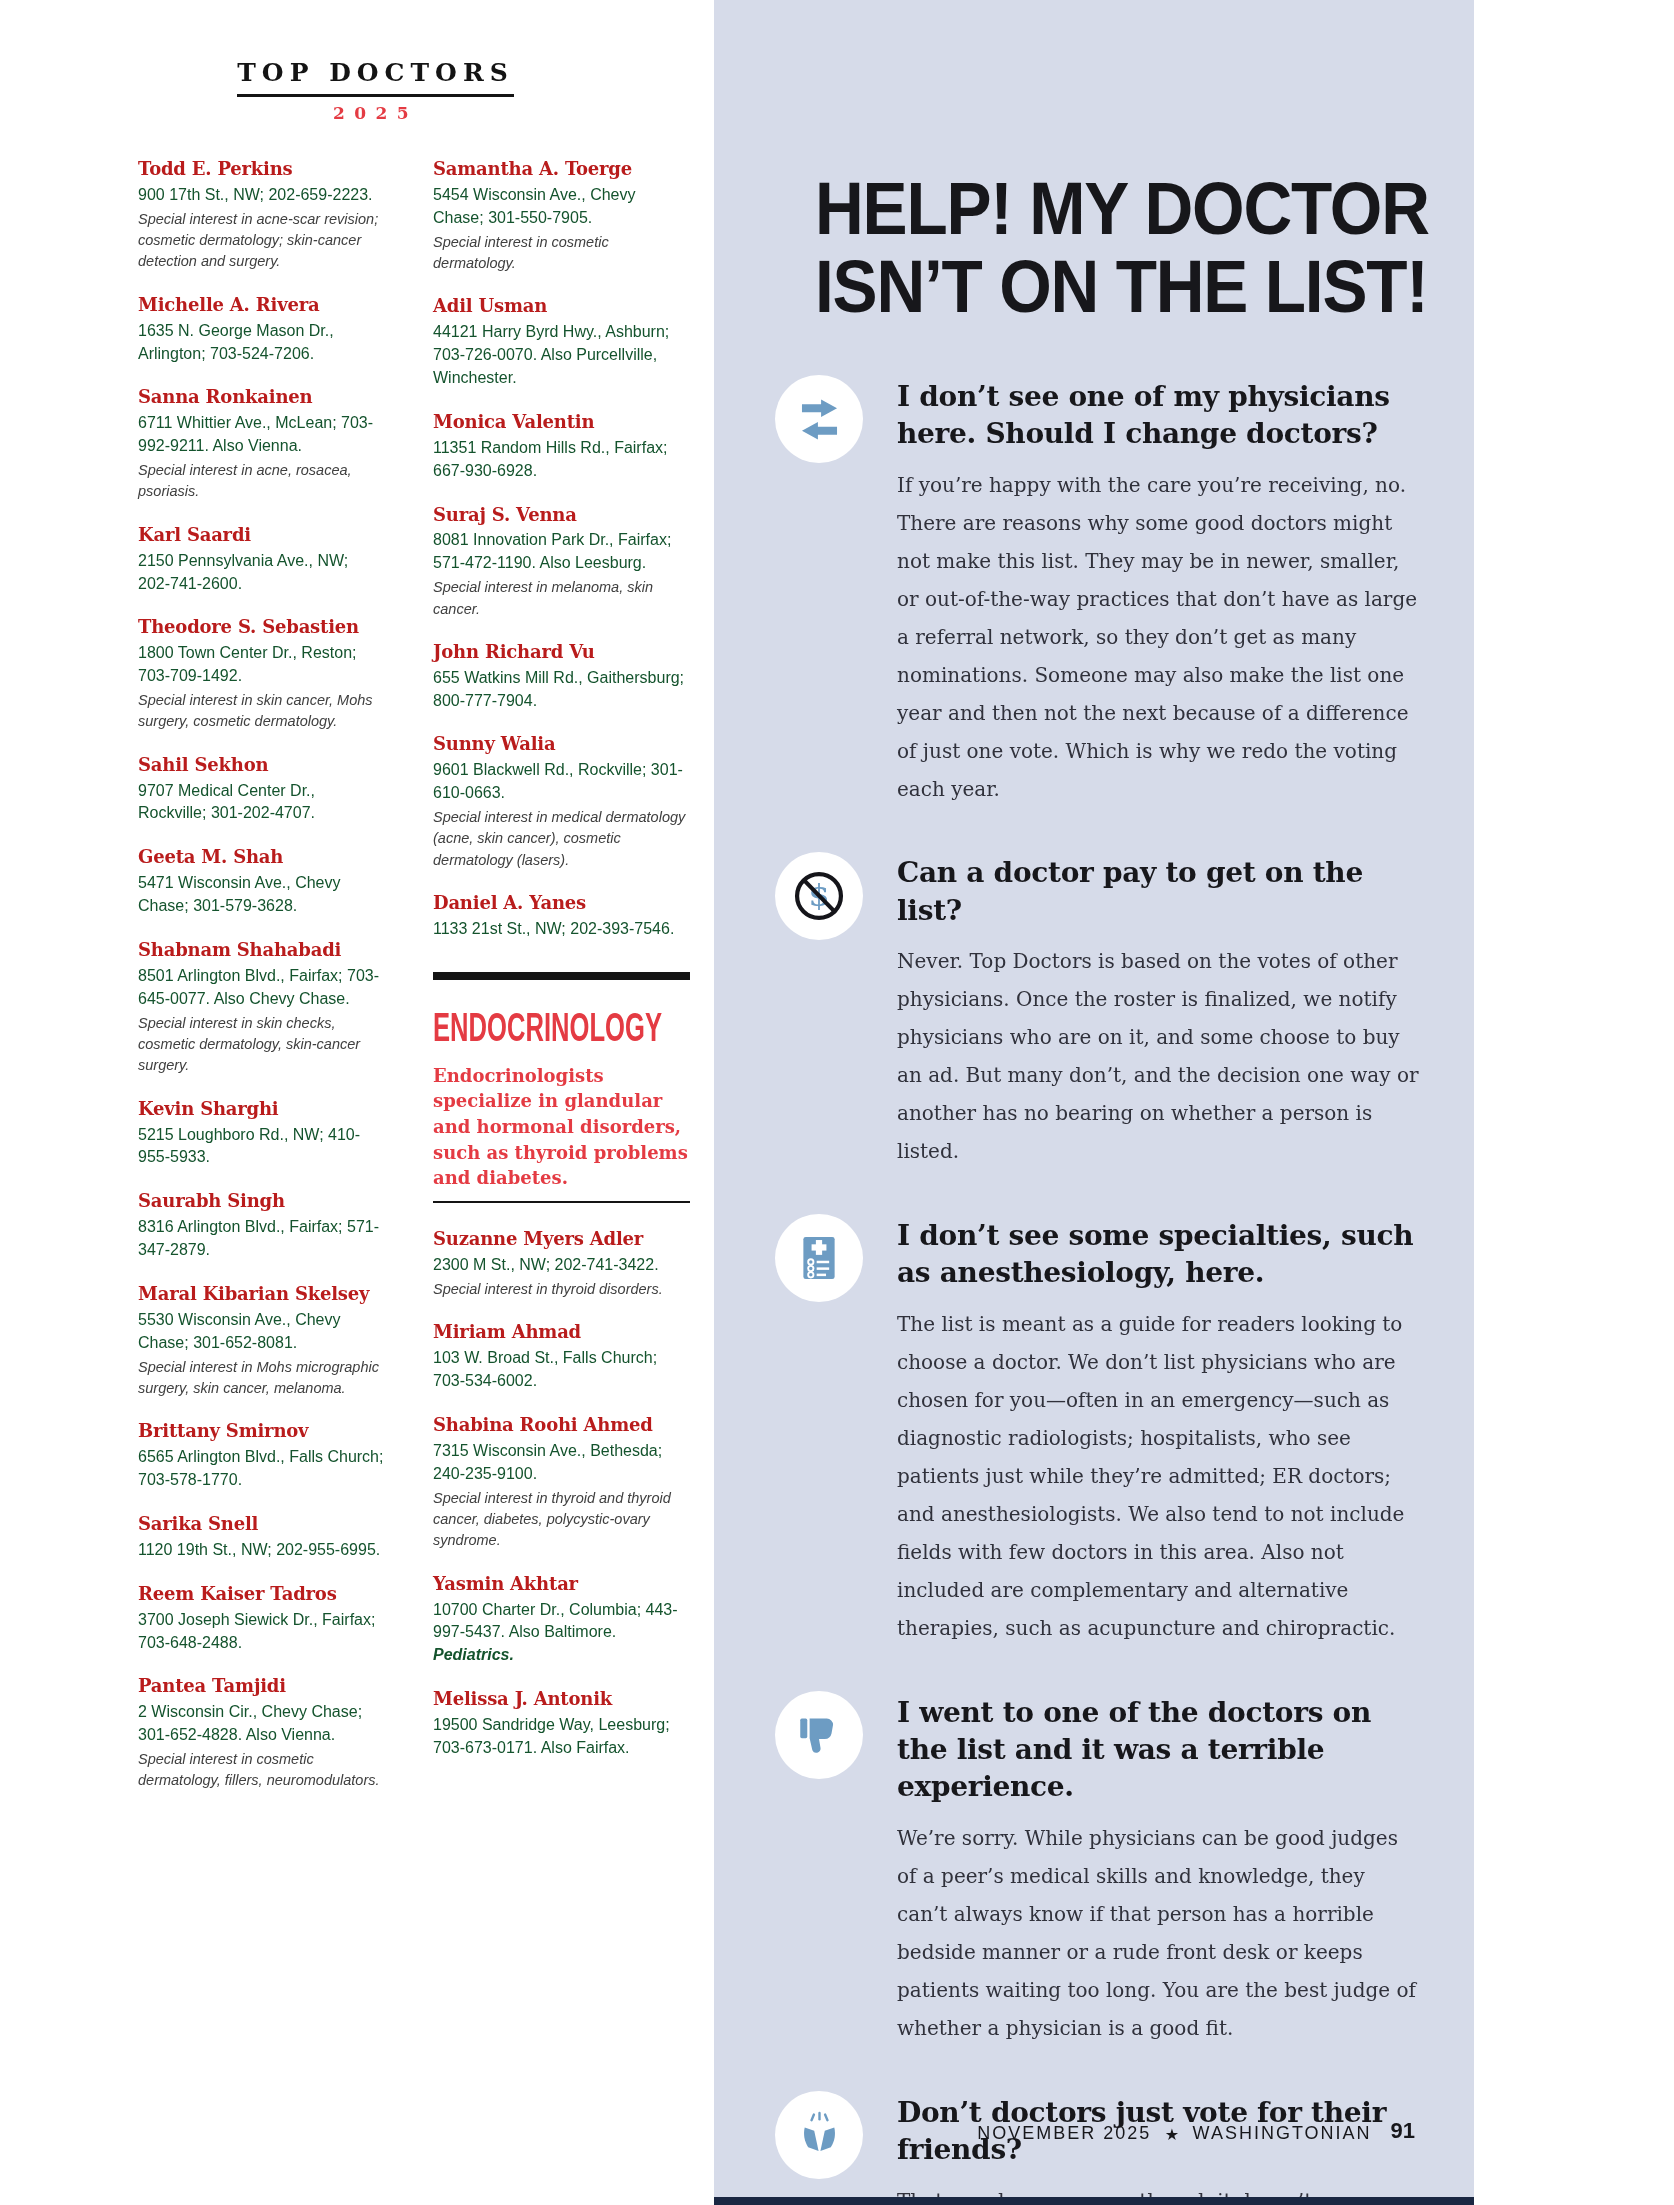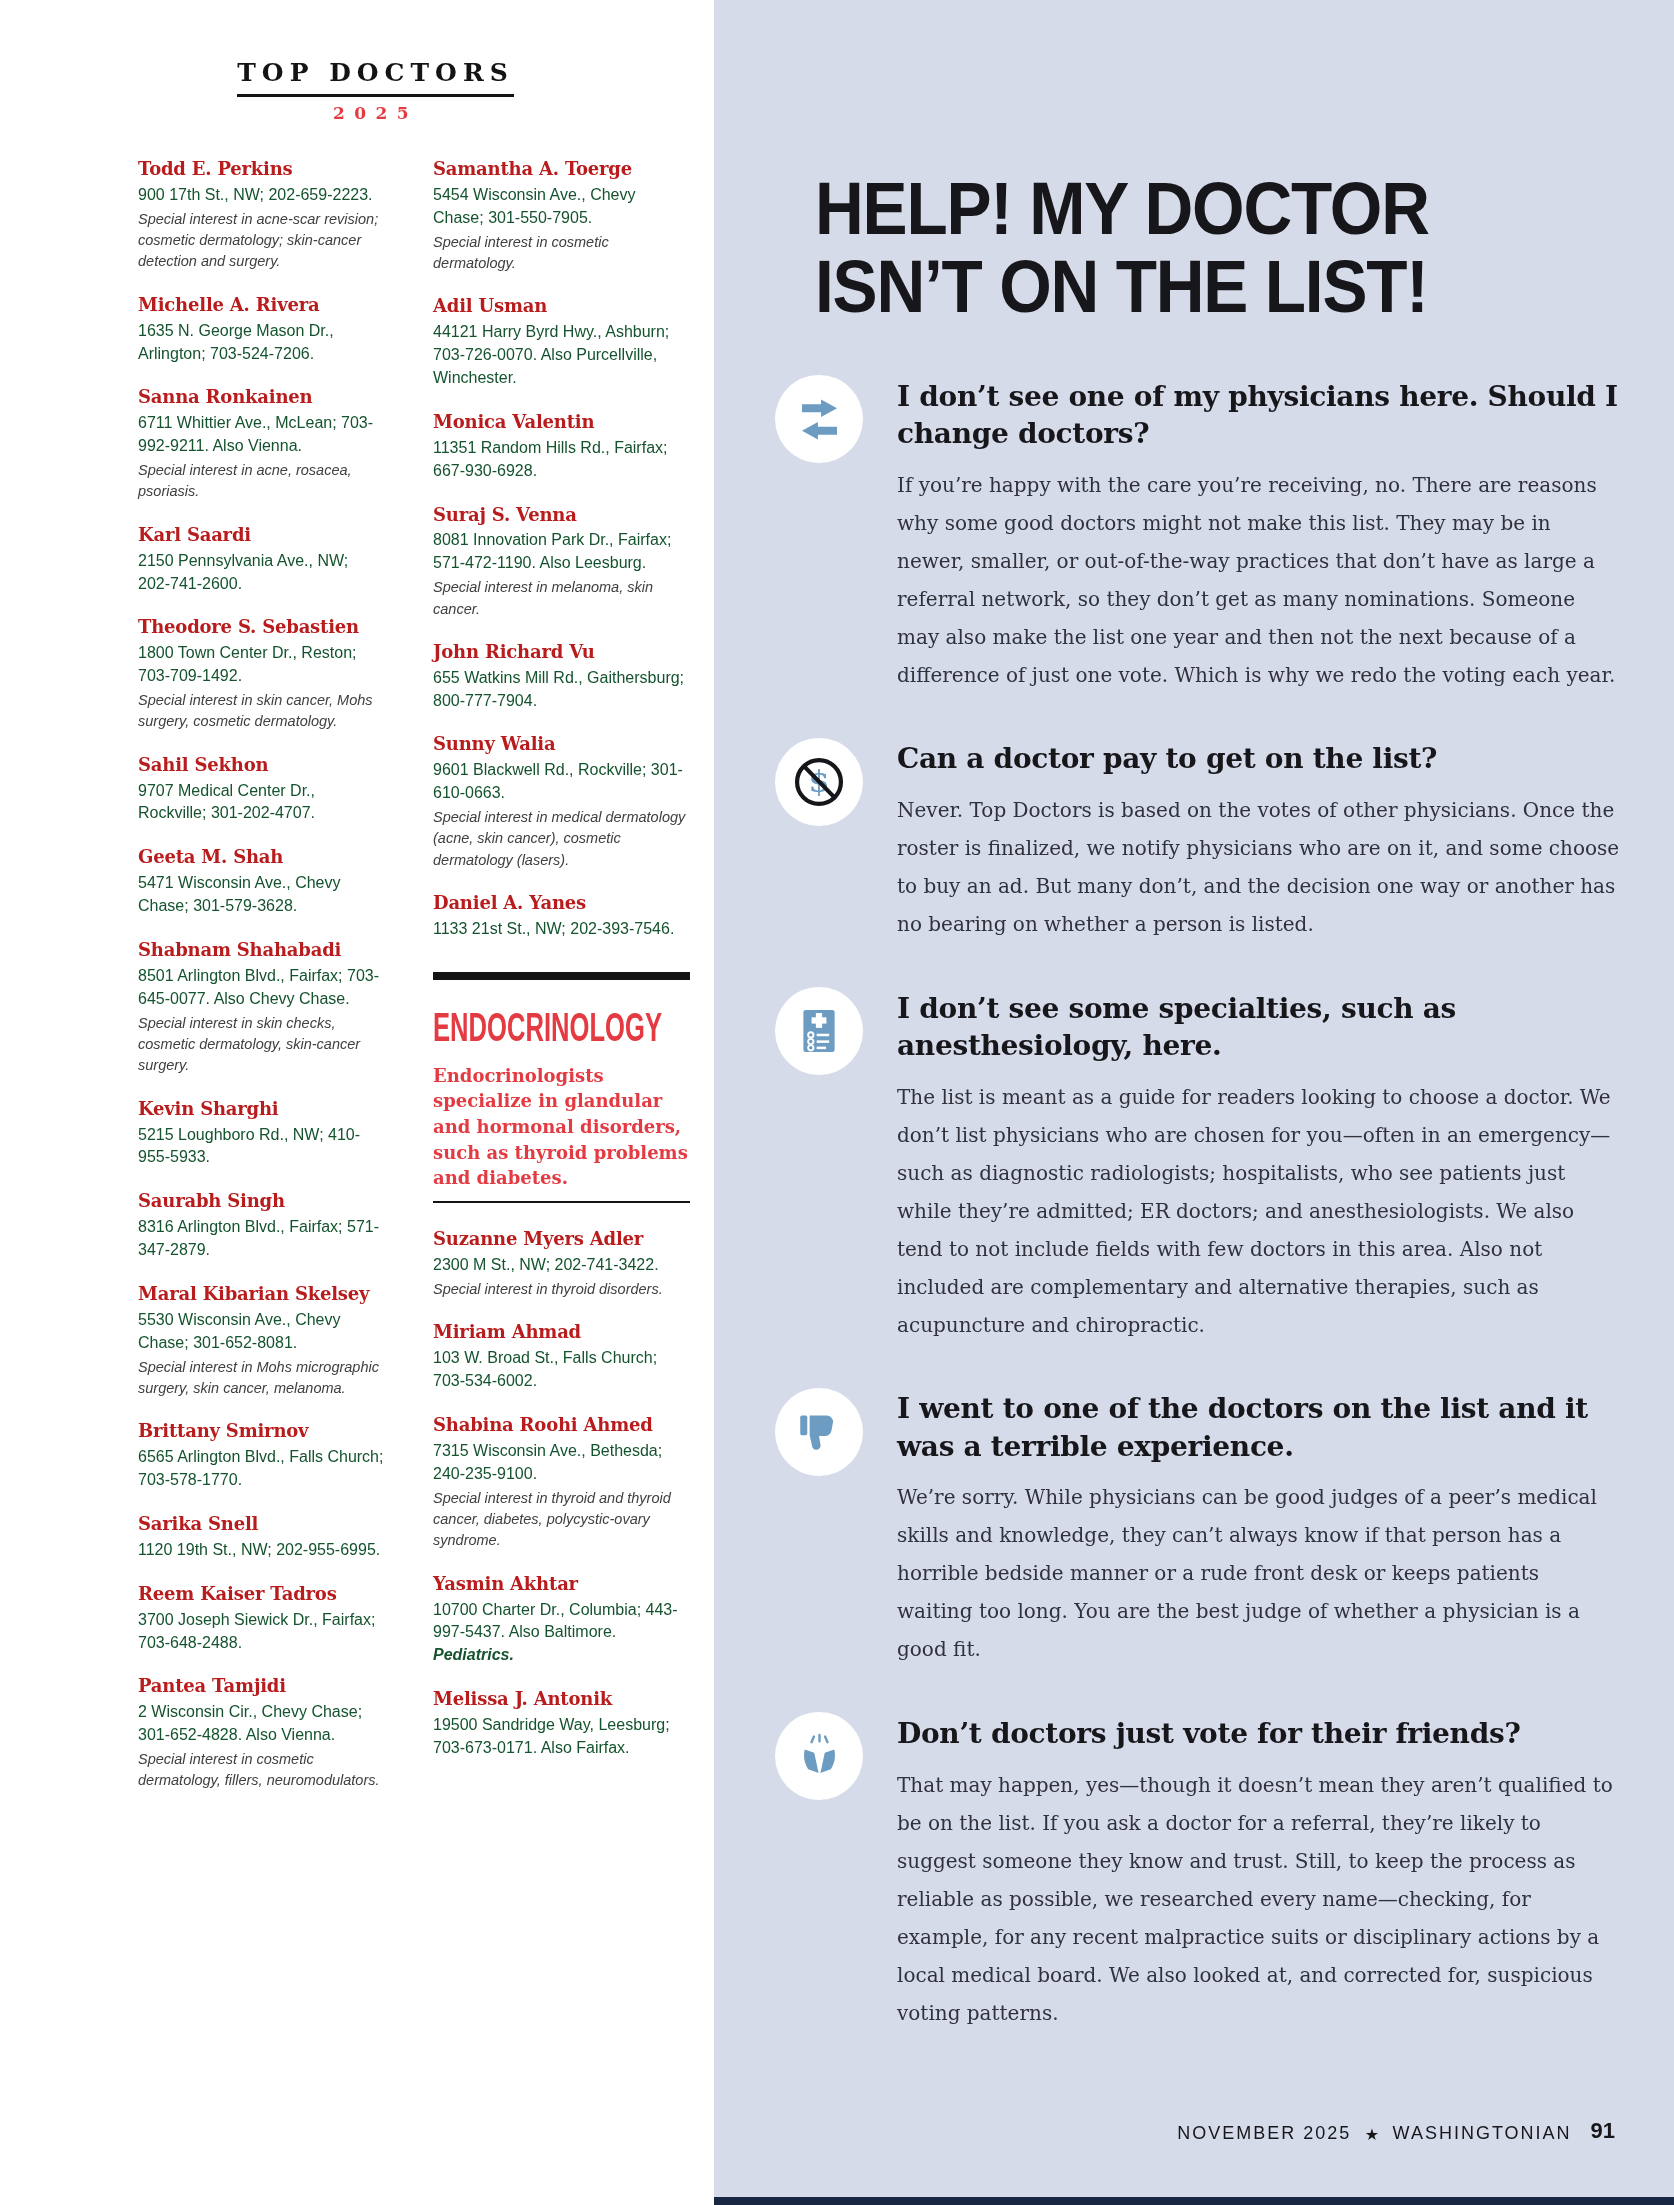--- a/index.html
+++ b/index.html
@@ -43,21 +43,21 @@
   .endo-bar{height:8px;background:#141414;margin-bottom:27px;}
   .endo-title{
     font-weight:bold;font-size:40px;line-height:1;color:var(--red);
     transform:scaleX(0.64);transform-origin:left center;white-space:nowrap;letter-spacing:0px;
   }
   .endo-intro{
     margin:16px 0 0 0;font-family:"DejaVu Serif",serif;font-weight:bold;font-size:18px;
     line-height:1.42;color:var(--red);padding-bottom:10px;border-bottom:2px solid #141414;
   }
   
-  .help{position:absolute;left:714px;top:0;width:960px;height:2205px;background:var(--panel);}
+  .help{position:absolute;left:714px;top:0;width:760px;height:2205px;background:var(--panel);}
   .help-inner{padding:120px 54px 0 61px;}
   .headline{
     margin-left:40px;font-weight:bold;font-size:75px;line-height:1.03;color:var(--ink);
     letter-spacing:-1.3px;
   }
   .headline .squeeze{display:inline-block;transform:scaleX(0.9);transform-origin:left center;white-space:nowrap;}
   .qa{display:flex;align-items:flex-start;margin-top:44px;}
   .badge{
     flex:0 0 88px;width:88px;height:88px;border-radius:50%;background:#ffffff;
     display:flex;align-items:center;justify-content:center;margin-right:34px;

